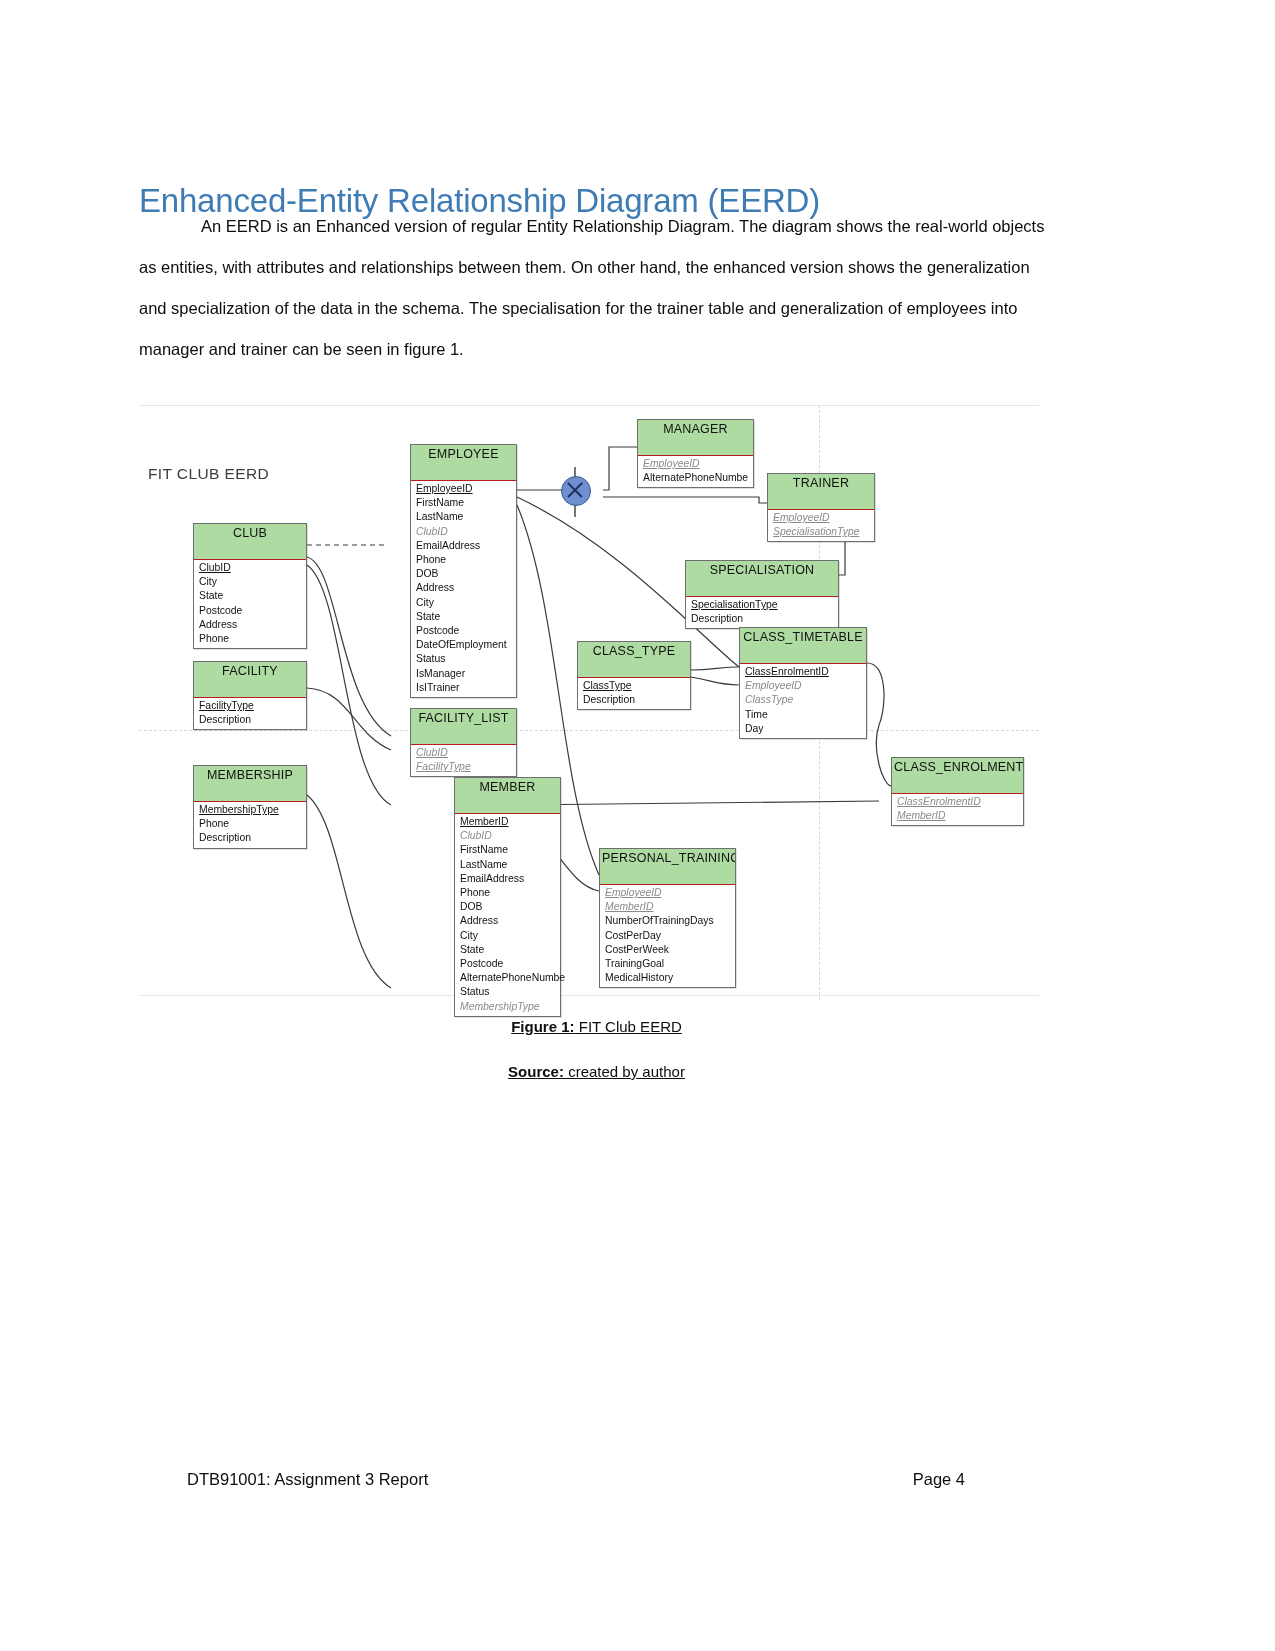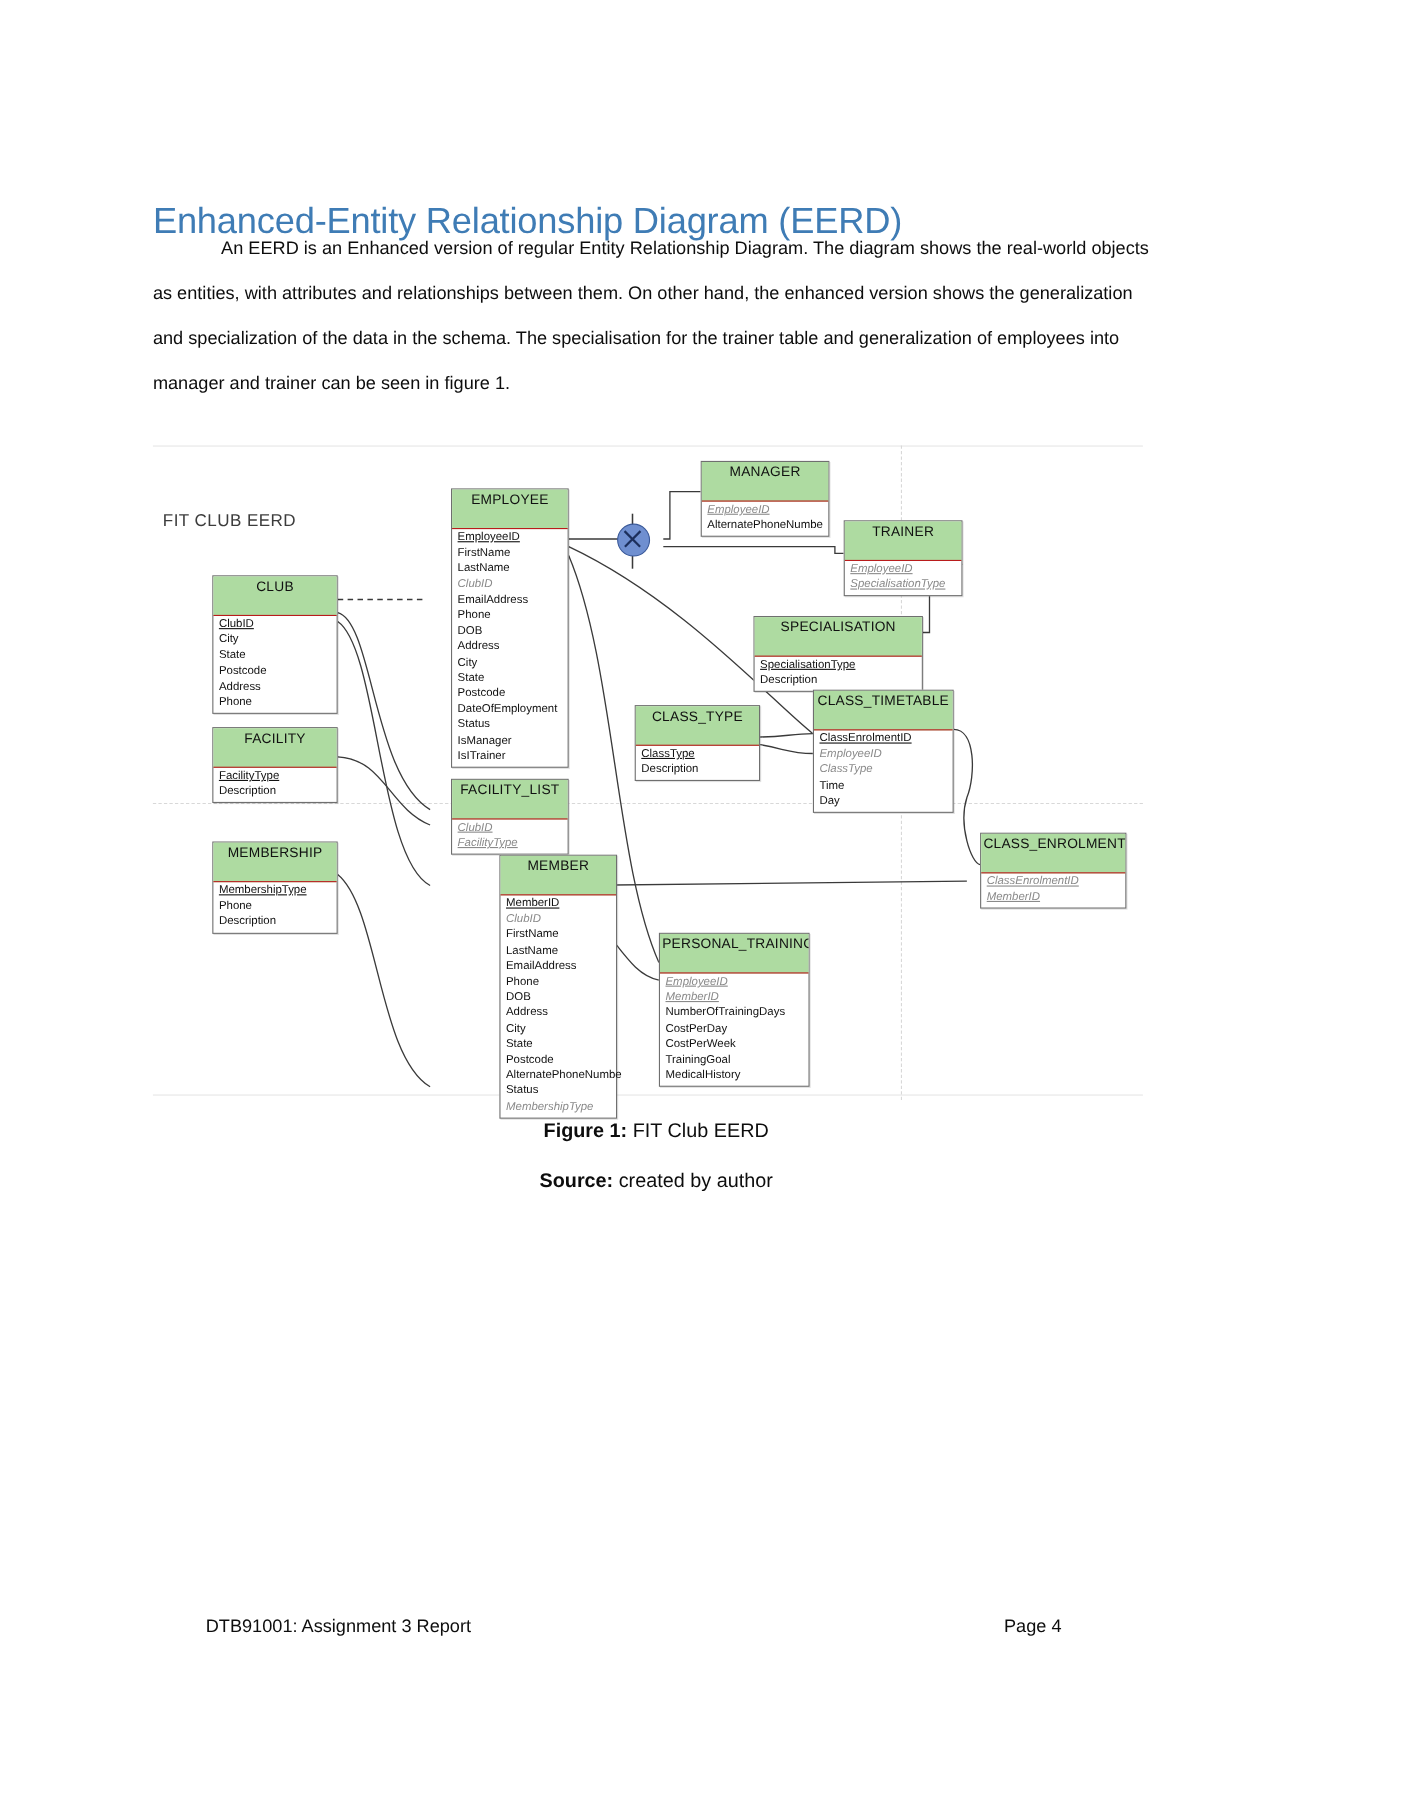--- a/index.html
+++ b/index.html
@@ -21,21 +21,21 @@
   }
   .body-copy{
     position:absolute;left:139px;top:206px;width:915px;
     font-size:16.5px;line-height:41px;color:#0d0d0d;
     text-align:left;
   }
   .body-copy .indent{display:inline-block;width:62px;}
 
   .figcap{
     position:absolute;left:139px;width:915px;
-    text-align:center;font-size:18px;color:#0d0d0d;
+    text-align:center;font-size:15px;color:#0d0d0d;text-decoration:underline;
   }
   #figcap1{top:1018px;}
   #figcap2{top:1063px;}
   .figcap b{font-weight:bold;}
 
   .footer-left{
     position:absolute;left:139px;top:1470px;
     font-size:16.5px;color:#0d0d0d;margin-left:48px;
   }
   .footer-right{

